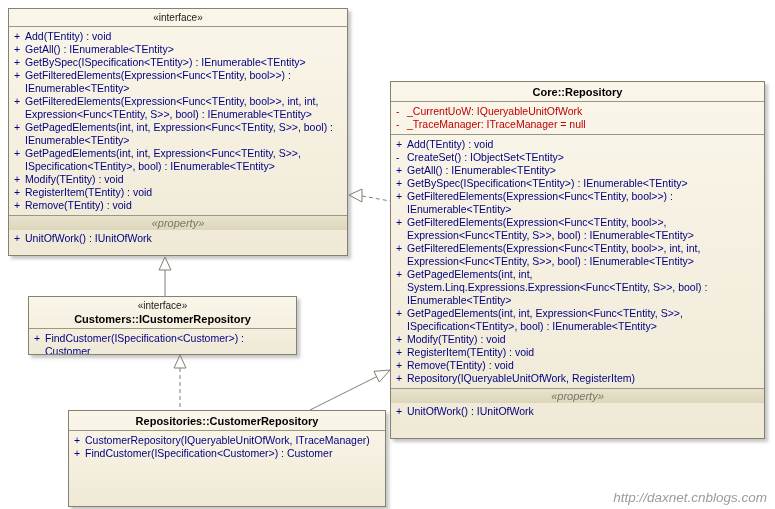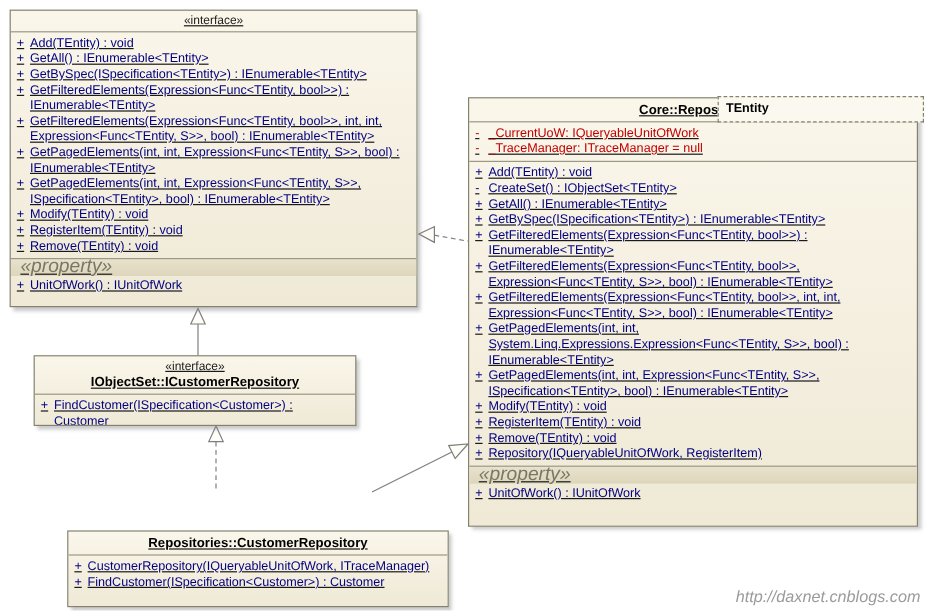--- a/index.html
+++ b/index.html
@@ -7,49 +7,50 @@
   .canvas {
     position:relative; width:775px; height:509px; background:#ffffff;
     font-family:"Liberation Sans", sans-serif; overflow:hidden;
   }
   .connector-layer { position:absolute; left:0; top:0; width:775px; height:509px; z-index:1; pointer-events:none; }
   .uml-box {
     position:absolute; z-index:2; overflow:hidden;
     border:1px solid #84826e;
     background:linear-gradient(180deg,#faf6ea 0%, #efe9d6 100%);
     box-shadow:3px 3px 3px rgba(130,130,130,0.45);
-    font-size:10.5px; color:#1a1a1a;text-decoration:underline;
+    font-size:10.5px; color:#1a1a1a;
   }
   .uml-header { text-align:center; padding:3px 4px 2px 4px; }
   .stereotype { font-size:10px; line-height:12px; color:#1a1a1a; }
   .class-name { font-weight:bold; font-size:11px; line-height:14px; color:#000000; }
   .section { border-top:1px solid #9a9884; padding:3px 2px; }
   .member { display:flex; line-height:13px; }
   .member .vis { flex:0 0 14px; padding-left:3px; }
   .member .sig { flex:1; padding-right:3px; }
   .m, .m .vis, .m .sig { color:#000080; }
   .f, .f .vis, .f .sig { color:#c00000; }
   .prop-band {
     border-top:1px solid #9a9884;
     background:linear-gradient(180deg,#e8e2cc,#ddd6bc);
-    color:#7a7666; font-style:italic; font-size:16px; line-height:12px;
+    color:#7a7666; font-style:italic; font-size:11px; line-height:12px;
     padding:1px 8px;
+    text-align:center;
   }
   .prop-section { padding:2px 2px 3px 2px; }
   .template-param-box {
     position:absolute; z-index:3;
     border:1px dashed #84826e; background:#fbf9ef;
     font-weight:bold; font-size:10.5px; line-height:16px;
     padding:1px 6px;
   }
   #box-irepository        { left:8px;   top:8px;   width:340px; height:248px; }
   #box-repository         { left:390px; top:81px;  width:375px; height:358px; }
   #box-tentity            { left:598px; top:80px;  width:172px; height:22px;  }
   #box-icustomerrepository{ left:28px;  top:296px; width:269px; height:59px;  }
-  #box-customerrepository { left:56px;  top:410px; width:318px; height:64px;margin-top:32px;  }
+  #box-customerrepository { left:68px;  top:410px; width:318px; height:97px;  }
   .watermark {
     position:absolute; right:8px; bottom:4px; z-index:2;
     color:#9b9b9b; font-size:13.5px;font-style:italic;
   }
   .conn { stroke:#7f7f7f; stroke-width:1; fill:none; }
   .conn.dashed { stroke-dasharray:4,3; }
   .tri { fill:#fefdf7; stroke:#7f7f7f; stroke-width:1; }
 </style>
 </head>
 <body>
@@ -127,23 +128,20 @@
     </div>
     <div class="prop-band">«property»</div>
     <div class="prop-section">
       <div class="member m">
           <span class="vis">+</span>
           <span class="sig">UnitOfWork() : IUnitOfWork</span>
         </div>
     </div>
   </div>
 
-  <div class="template-param-box" id="box-tentity">
-    <span>TEntity</span>
-  </div>
 
   <div class="uml-box" id="box-repository">
     <div class="uml-header">
       <div class="class-name">Core::Repository</div>
     </div>
     <div class="section">
       <div class="member f">
           <span class="vis">-</span>
           <span class="sig">_CurrentUoW:  IQueryableUnitOfWork</span>
         </div>
@@ -211,21 +209,21 @@
       <div class="member m">
           <span class="vis">+</span>
           <span class="sig">UnitOfWork() : IUnitOfWork</span>
         </div>
     </div>
   </div>
 
   <div class="uml-box" id="box-icustomerrepository">
     <div class="uml-header">
       <div class="stereotype">«interface»</div>
-      <div class="class-name">IObjectSet::ICustomerRepository</div>
+      <div class="class-name">Customers::ICustomerRepository</div>
     </div>
     <div class="section">
       <div class="member m">
           <span class="vis">+</span>
           <span class="sig">FindCustomer(ISpecification&lt;Customer&gt;) : Customer</span>
         </div>
     </div>
   </div>
 
   <div class="uml-box" id="box-customerrepository">

